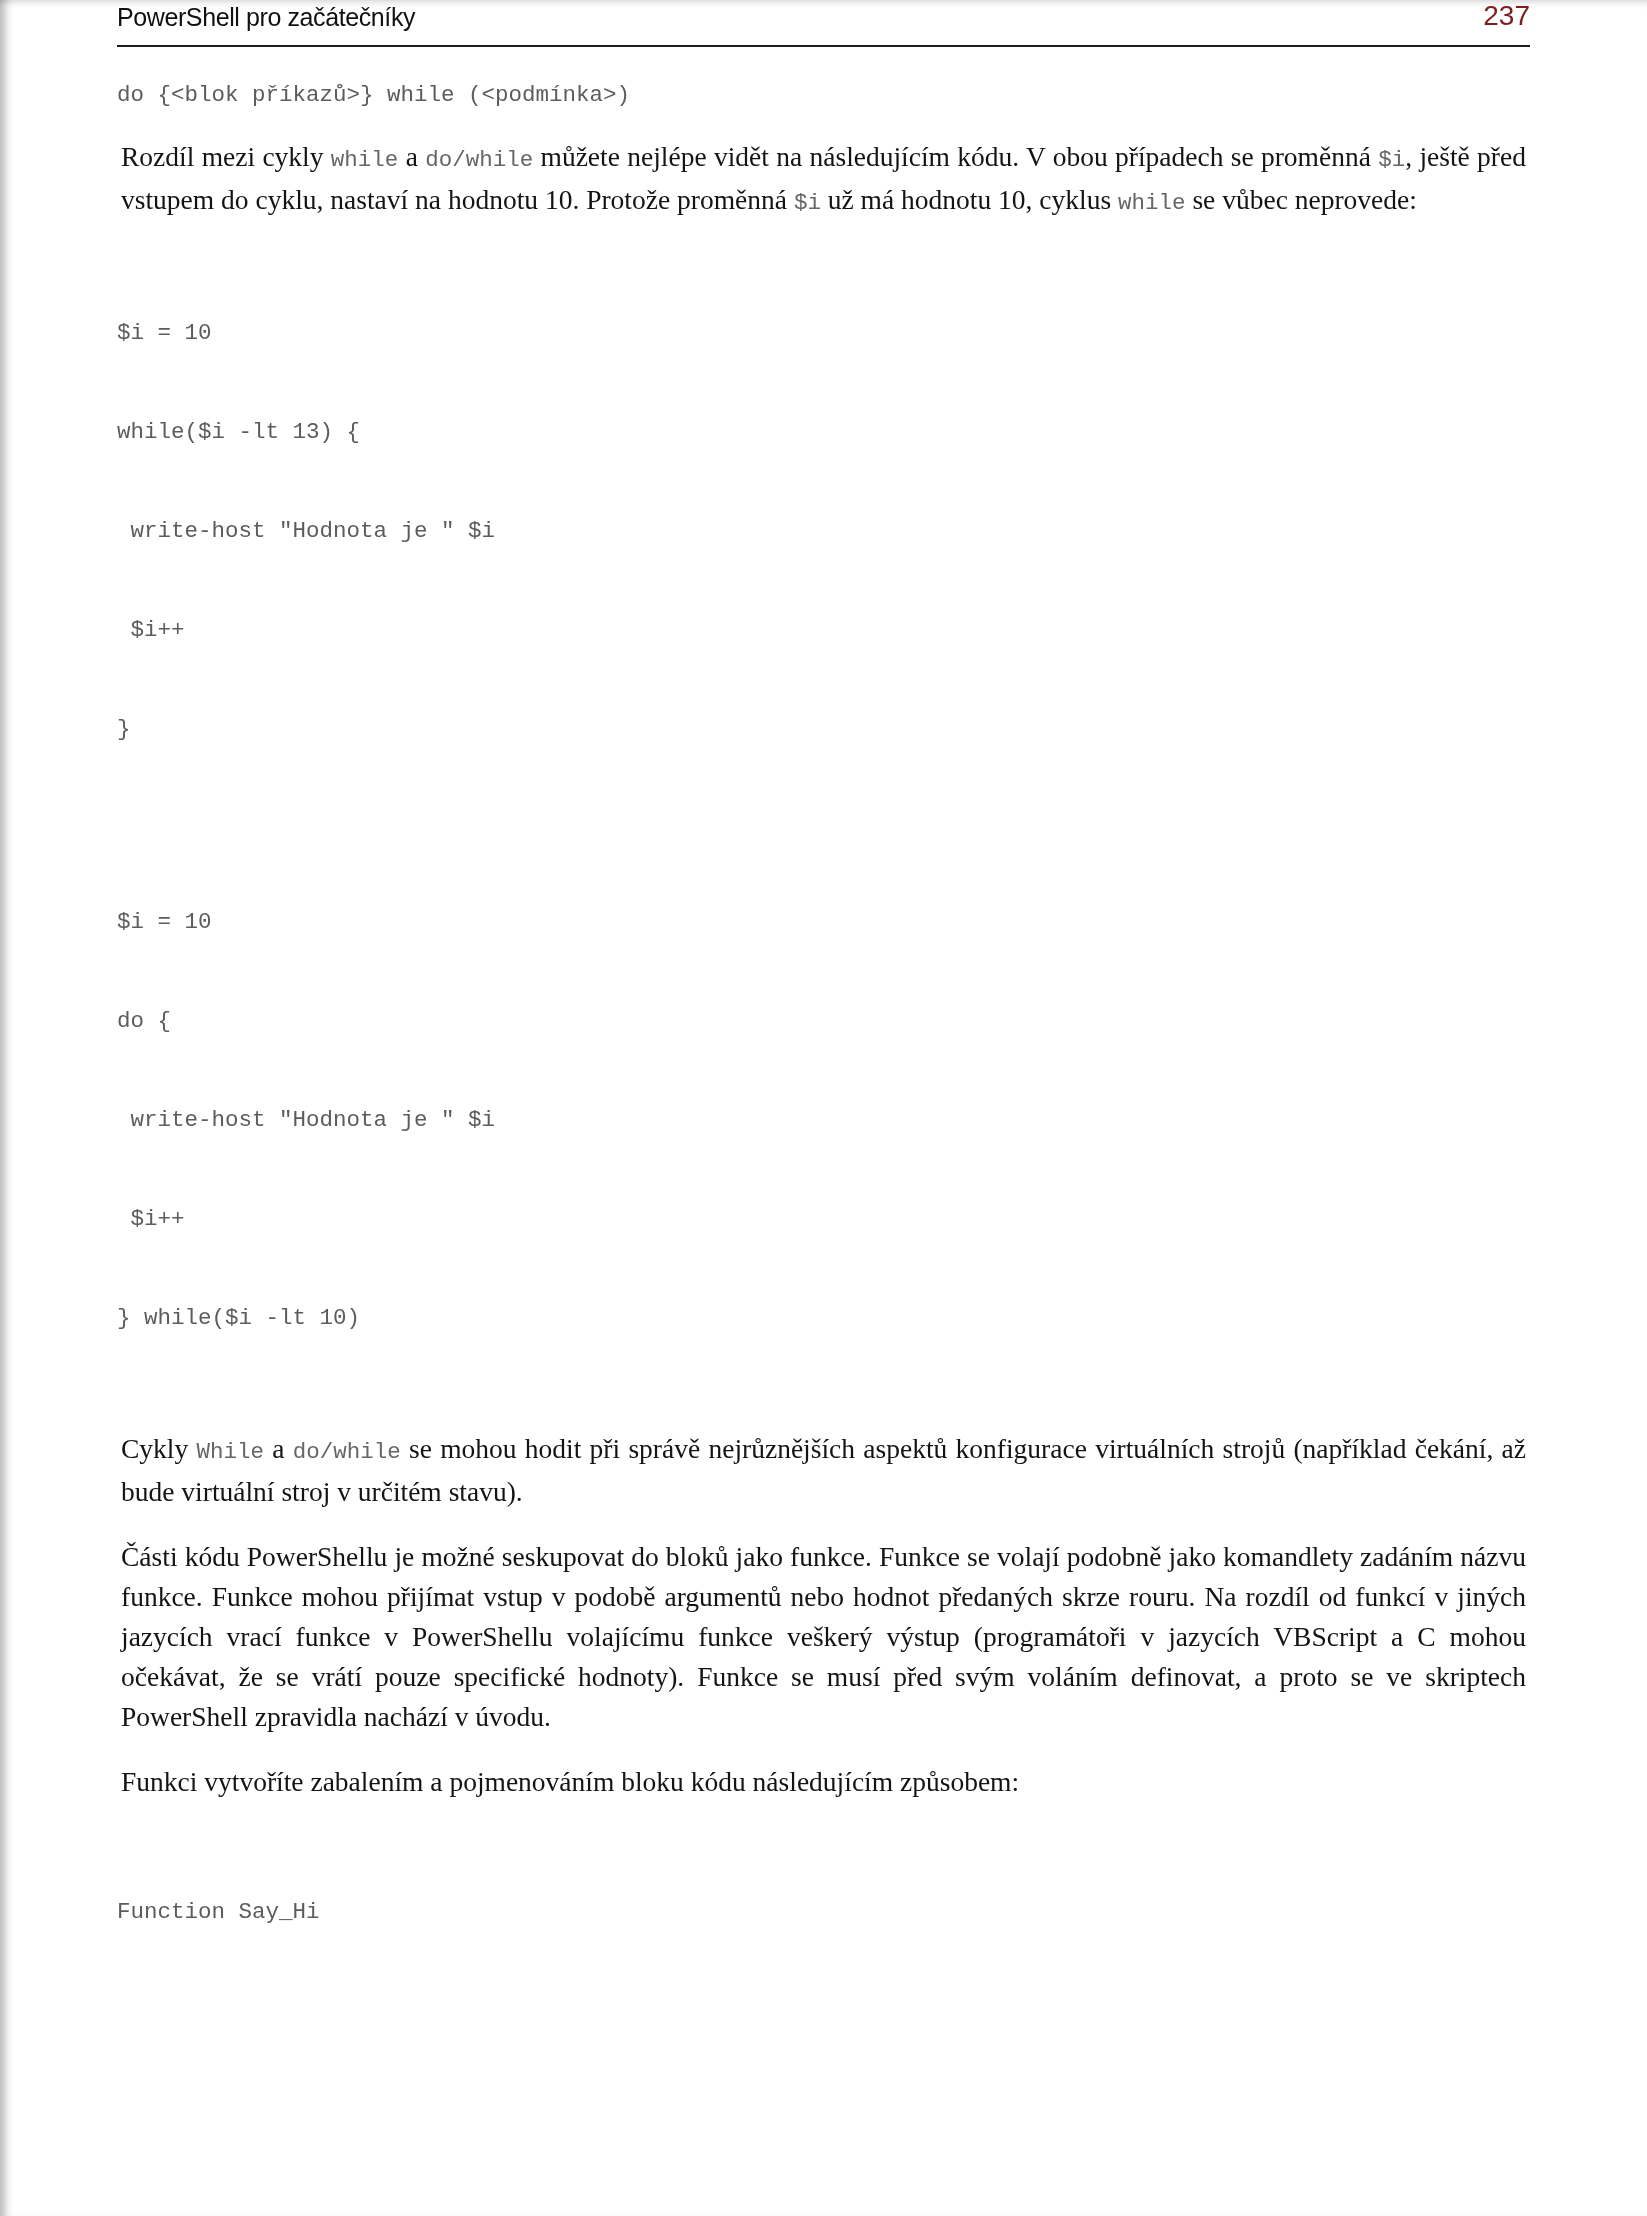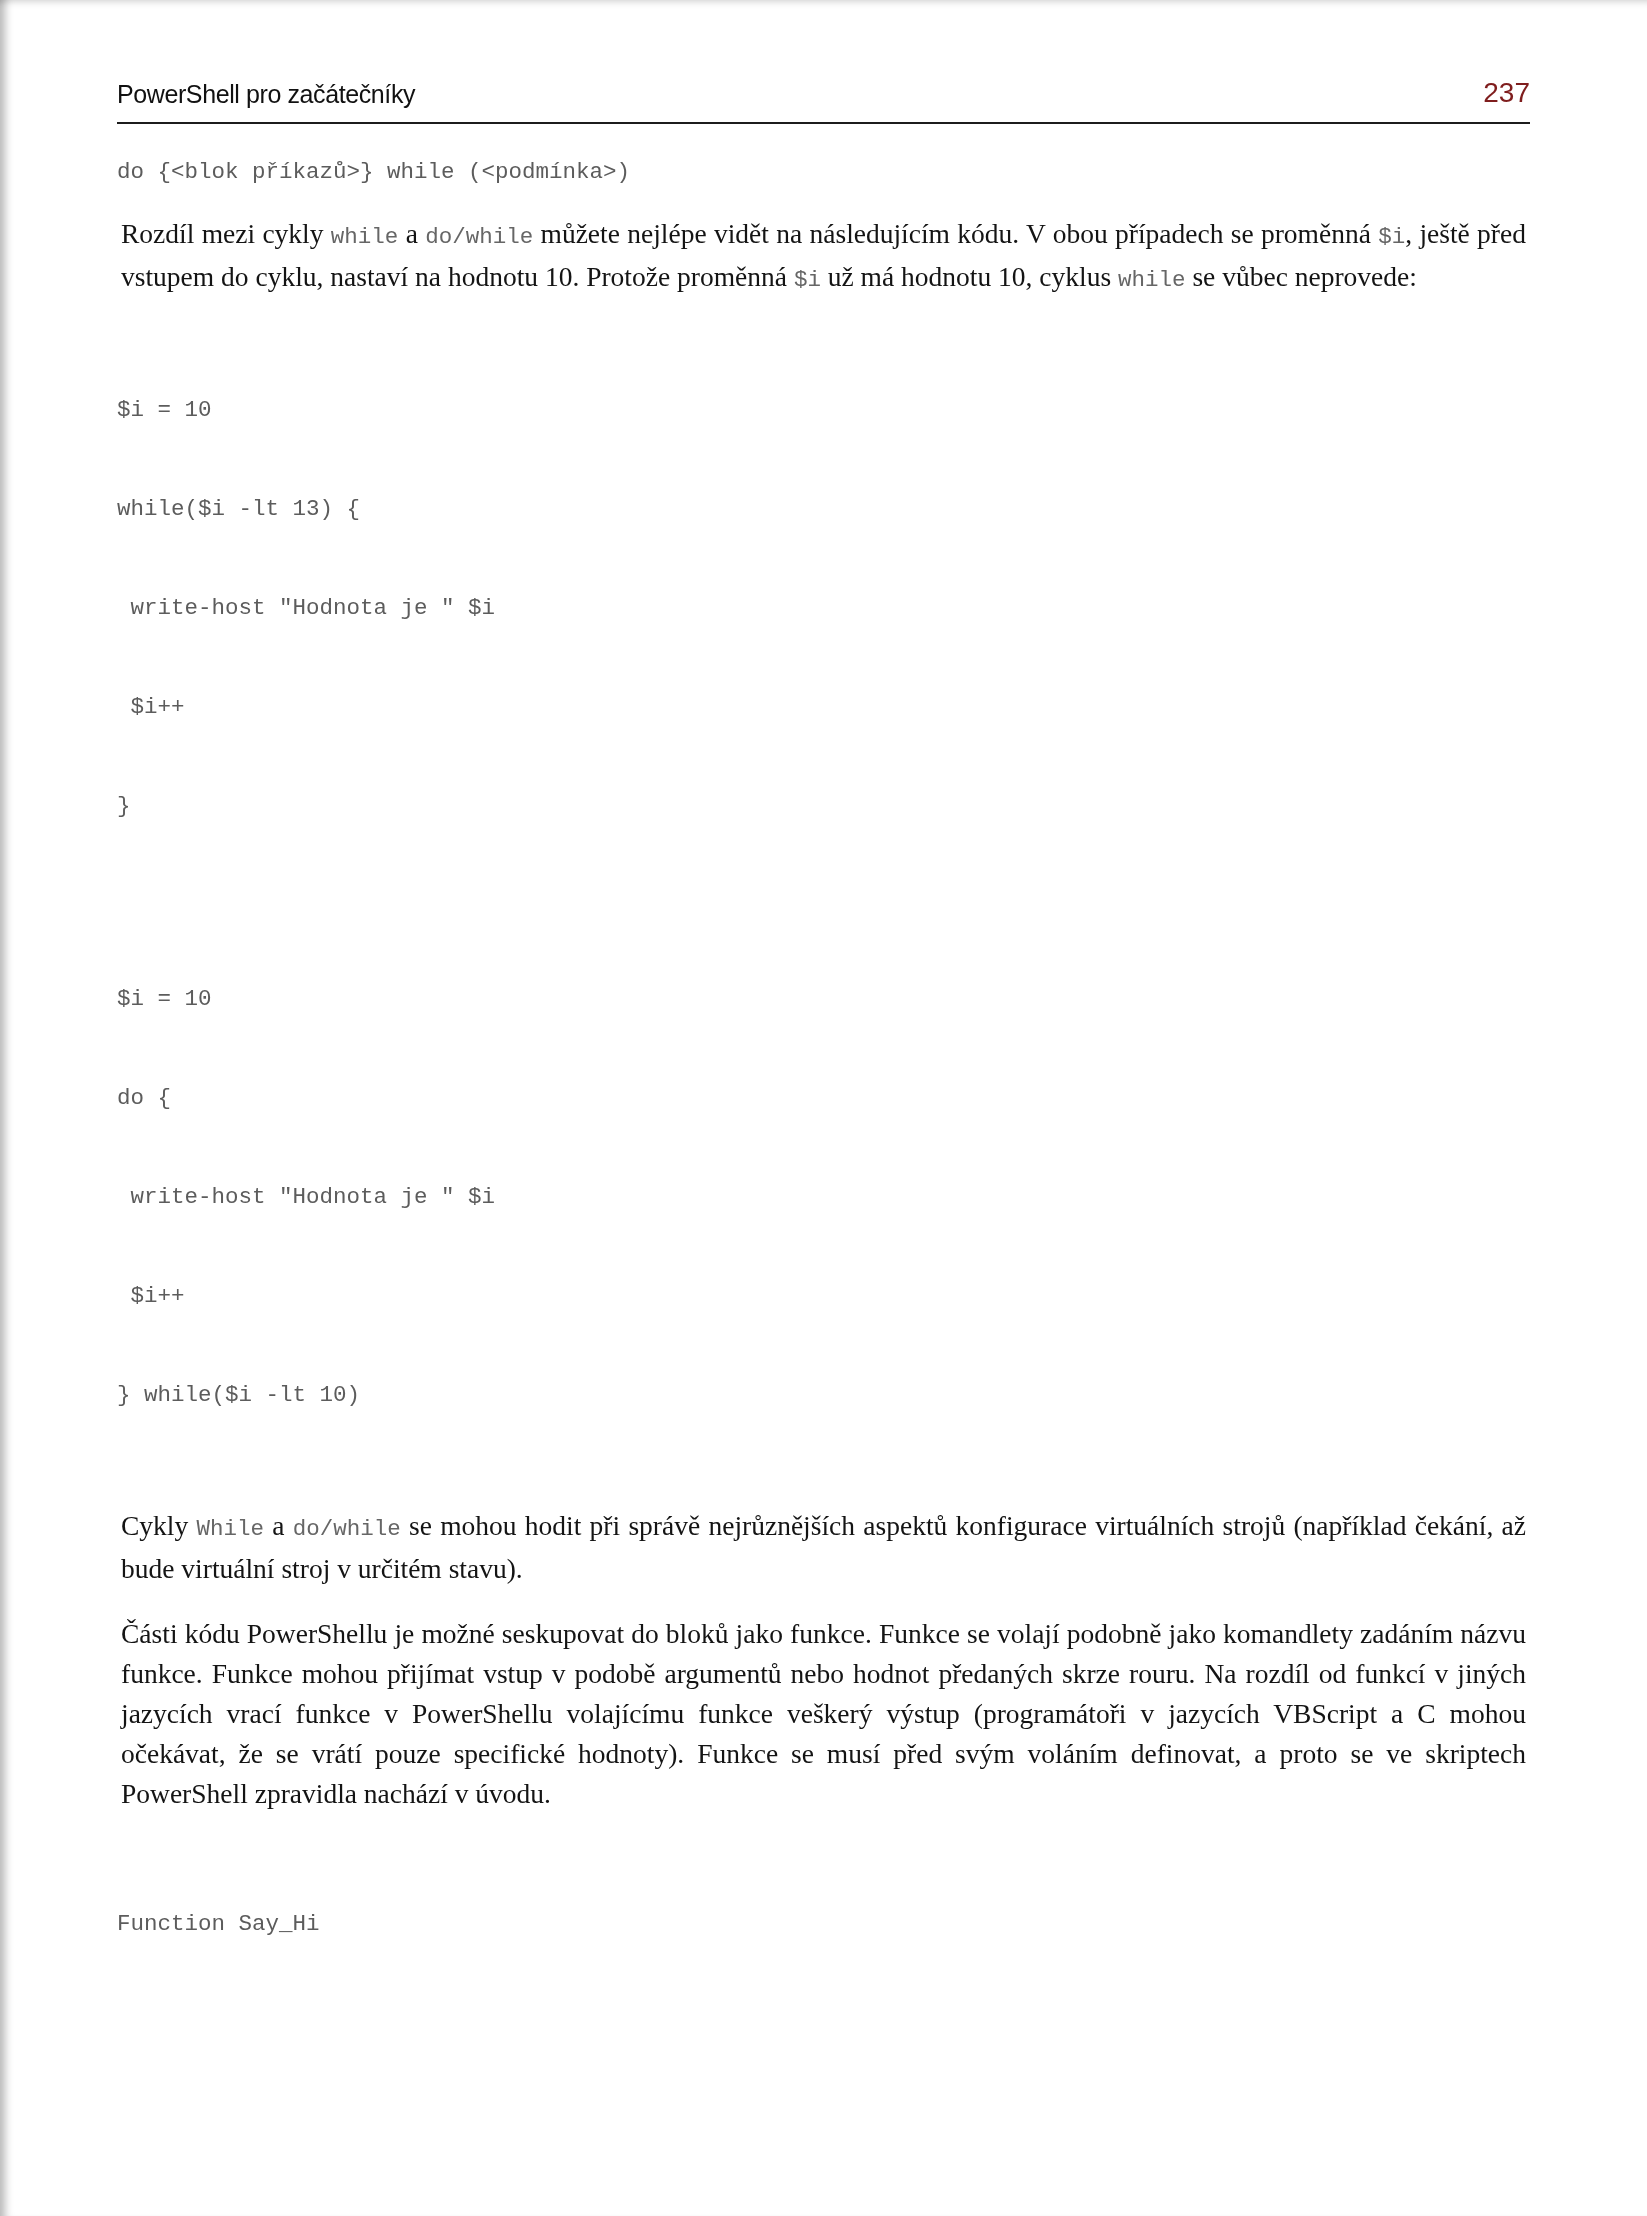--- a/index.html
+++ b/index.html
@@ -10,21 +10,21 @@
     font-family:"Liberation Serif", serif;
     color:#141414;
     box-shadow: inset 11.7px 0 8.3px -6.7px rgba(0,0,0,0.28), inset 0 8.3px 6.7px -5.8px rgba(0,0,0,0.15);
     overflow:hidden;
   }
   .content { padding:0 117px; }
 
   
   .header {
     display:flex; justify-content:space-between; align-items:flex-end;
-    padding-top:77px; padding-bottom:13.3px;
+    padding-bottom:13.3px;
     border-bottom:2.5px solid #1c1c1c;
   }
   .header-title {
     font-family:"Liberation Sans", sans-serif;
     font-size:25px; letter-spacing:-0.4px; color:#111;
   }
   .page-number {
     font-family:"Liberation Sans", sans-serif;
     font-size:28px; color:#7f1d1d;
   }
@@ -79,20 +79,21 @@
       <div> write-host "Hodnota je " $i</div>
       <div> $i++</div>
       <div>} while($i -lt 10)</div>
     </div>
 
     <p class="body"><span>Cykly </span><span class="ic">While</span><span> a </span><span class="ic">do/while</span><span> se mohou hodit při správě nejrůznějších aspektů konfigurace virtuálních strojů (například čekání, až bude virtuální stroj v určitém stavu).</span></p>
 
 
     <p class="body">Části kódu PowerShellu je možné seskupovat do bloků jako funkce. Funkce se volají podobně jako komandlety zadáním názvu funkce. Funkce mohou přijímat vstup v podobě argumentů nebo hodnot předaných skrze rouru. Na rozdíl od funkcí v jiných jazycích vrací funkce v PowerShellu volajícímu funkce veškerý výstup (programátoři v jazycích VBScript a C mohou očekávat, že se vrátí pouze specifické hodnoty). Funkce se musí před svým voláním definovat, a proto se ve skriptech PowerShell zpravidla nachází v úvodu.</p>
 
+    <p class="body">Funkci vytvoříte zabalením a pojmenováním bloku kódu následujícím způsobem:</p>
 
     <div class="code-block">
       <div>Function Say_Hi</div>
       
       
       
     </div>
 
   </div>
 </div>

